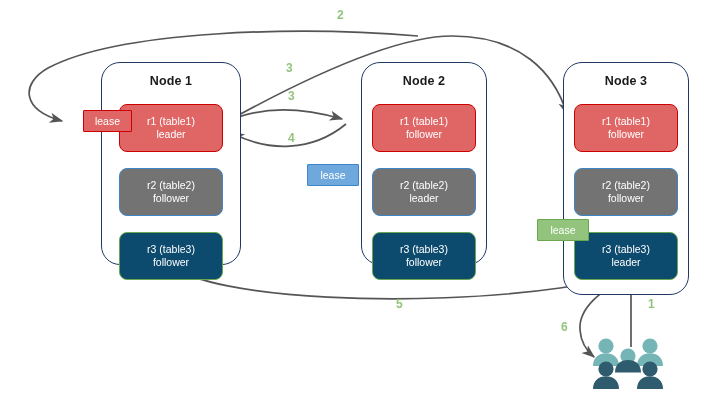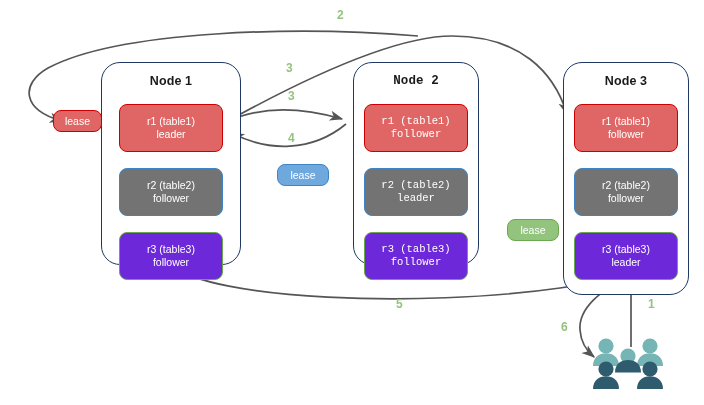--- a/index.html
+++ b/index.html
@@ -61,34 +61,35 @@
   .replica .rline { display: block; }
   .rep-red {
     background: #e06666;
     border: 1.3px solid #cc0000;
   }
   .rep-blue {
     background: #737373;
     border: 1.3px solid #3d85c6;
   }
   .rep-green {
-    background: #6d28d9;
+    background: #0c4a6e;
     border: 1.3px solid #6aa84f;
   }
 
   .lease {
     position: absolute;
     box-sizing: border-box;
-    border-radius: 8px;
+    border-radius: 1px;
     display: flex;
     align-items: center;
     justify-content: center;
     color: #ffffff;
     font-size: 10.5px;
     z-index: 4;
+    margin-left: 30px;
   }
   .lease-red  { background: #e06666; border: 1.3px solid #cc0000; }
   .lease-blue { background: #6fa8dc; border: 1.3px solid #3d85c6; }
   .lease-green{ background: #93c47d; border: 1.3px solid #6aa84f; }
 
   .step-label {
     position: absolute;
     color: #93c47d;
     font-size: 12px;
     font-weight: bold;
@@ -137,21 +138,21 @@
     <div class="replica rep-blue">
       <span class="rline">r2 (table2)</span>
       <span class="rline">follower</span>
     </div>
     <div class="replica rep-green">
       <span class="rline">r3 (table3)</span>
       <span class="rline">follower</span>
     </div>
   </div>
 
-  <div class="node" style="left:353px; top:62px; width:126px; height:203px;font-family:Liberation Mono, monospace;">
+  <div class="node" style="left:361px; top:62px; width:126px; height:203px;">
     <div class="node-title">Node 2</div>
     <div class="replica rep-red">
       <span class="rline">r1 (table1)</span>
       <span class="rline">follower</span>
     </div>
     <div class="replica rep-blue">
       <span class="rline">r2 (table2)</span>
       <span class="rline">leader</span>
     </div>
     <div class="replica rep-green">

